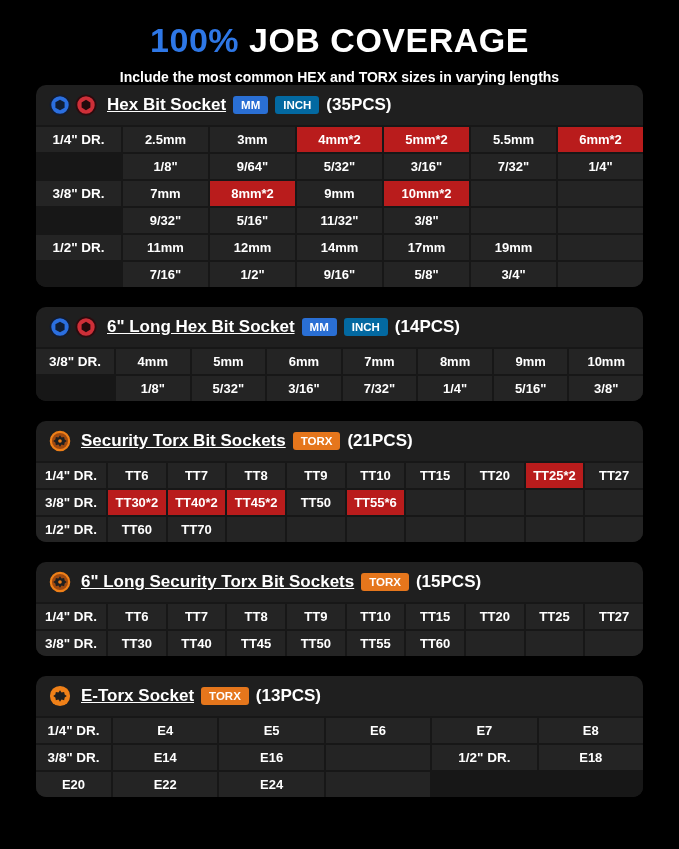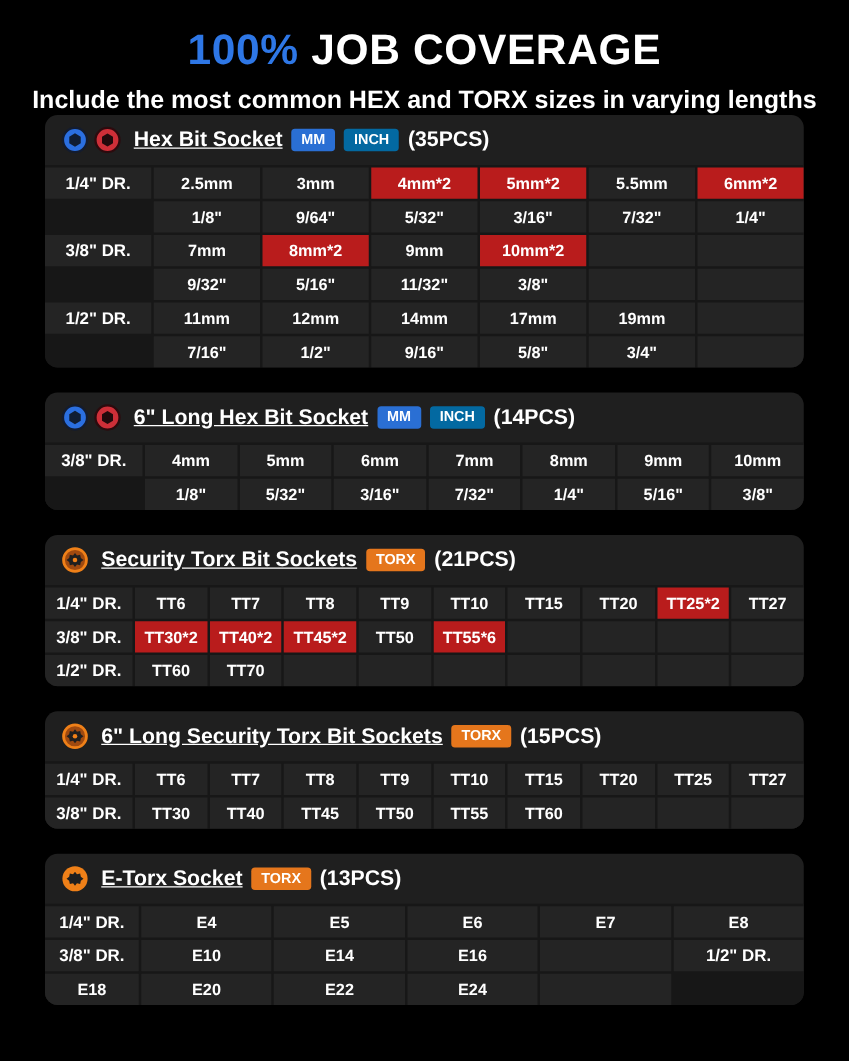--- a/index.html
+++ b/index.html
@@ -2,21 +2,21 @@
 <html><head>
 <meta charset="utf-8">
 <style>
   html,body{margin:0;padding:0;background:#000;}
   body{width:679px;height:849px;font-family:"Liberation Sans",sans-serif;overflow:hidden;}
   .page{width:679px;height:849px;background:#000;}
   
   .hdr{padding-top:21px;text-align:center;}
   .hdr h1{margin:0;font-size:34px;font-weight:bold;color:#fff;letter-spacing:.5px;}
   .hdr h1 .accent{color:#2e77e6;}
-  .hdr .sub{margin-top:9px;font-size:20px;font-weight:bold;color:#fff;}
+  .hdr .sub{margin-top:9px;font-size:14px;font-weight:bold;color:#fff;}
   
   .panel{width:607px;margin:0 0 20px 36px;background:#1f1f1f;border-radius:10px;overflow:hidden;}
   .ptitle{height:40px;display:flex;align-items:center;padding-left:13px;gap:7px;}
   .ptitle .ttl{font-size:17px;font-weight:bold;color:#fff;margin-left:3px;white-space:nowrap;text-decoration:underline;}
   .ptitle .cnt{font-size:17px;font-weight:bold;color:#fff;white-space:nowrap;}
   .badge{display:inline-block;font-size:11.5px;font-weight:bold;color:#fff;padding:2px 8px 2px;border-radius:3px;line-height:14px;}
   .badge.mm{background:#2a6fd4;}
   .badge.inch{background:#0369a1;}
   .badge.torx{background:#e5761c;text-align:right;}
   .icons{display:flex;gap:4px;align-items:center;}
@@ -232,21 +232,20 @@
       <span class="cnt">(13PCS)</span>
     </div>
     <div class="ptable p-sm" style="--label-w: 75px; grid-template-columns: var(--label-w) repeat(5, 1fr);">
         <div class="rlabel">1/4" DR.</div>
         <div class="cell">E4</div>
         <div class="cell">E5</div>
         <div class="cell">E6</div>
         <div class="cell">E7</div>
         <div class="cell">E8</div>
         <div class="rlabel">3/8" DR.</div>
-        <div class="cell">E10</div>
         <div class="cell">E14</div>
         <div class="cell">E16</div>
         <div class="cell"></div>
         <div class="rlabel">1/2" DR.</div>
         <div class="cell">E18</div>
         <div class="cell">E20</div>
         <div class="cell">E22</div>
         <div class="cell">E24</div>
         <div class="cell"></div>
       </div>

